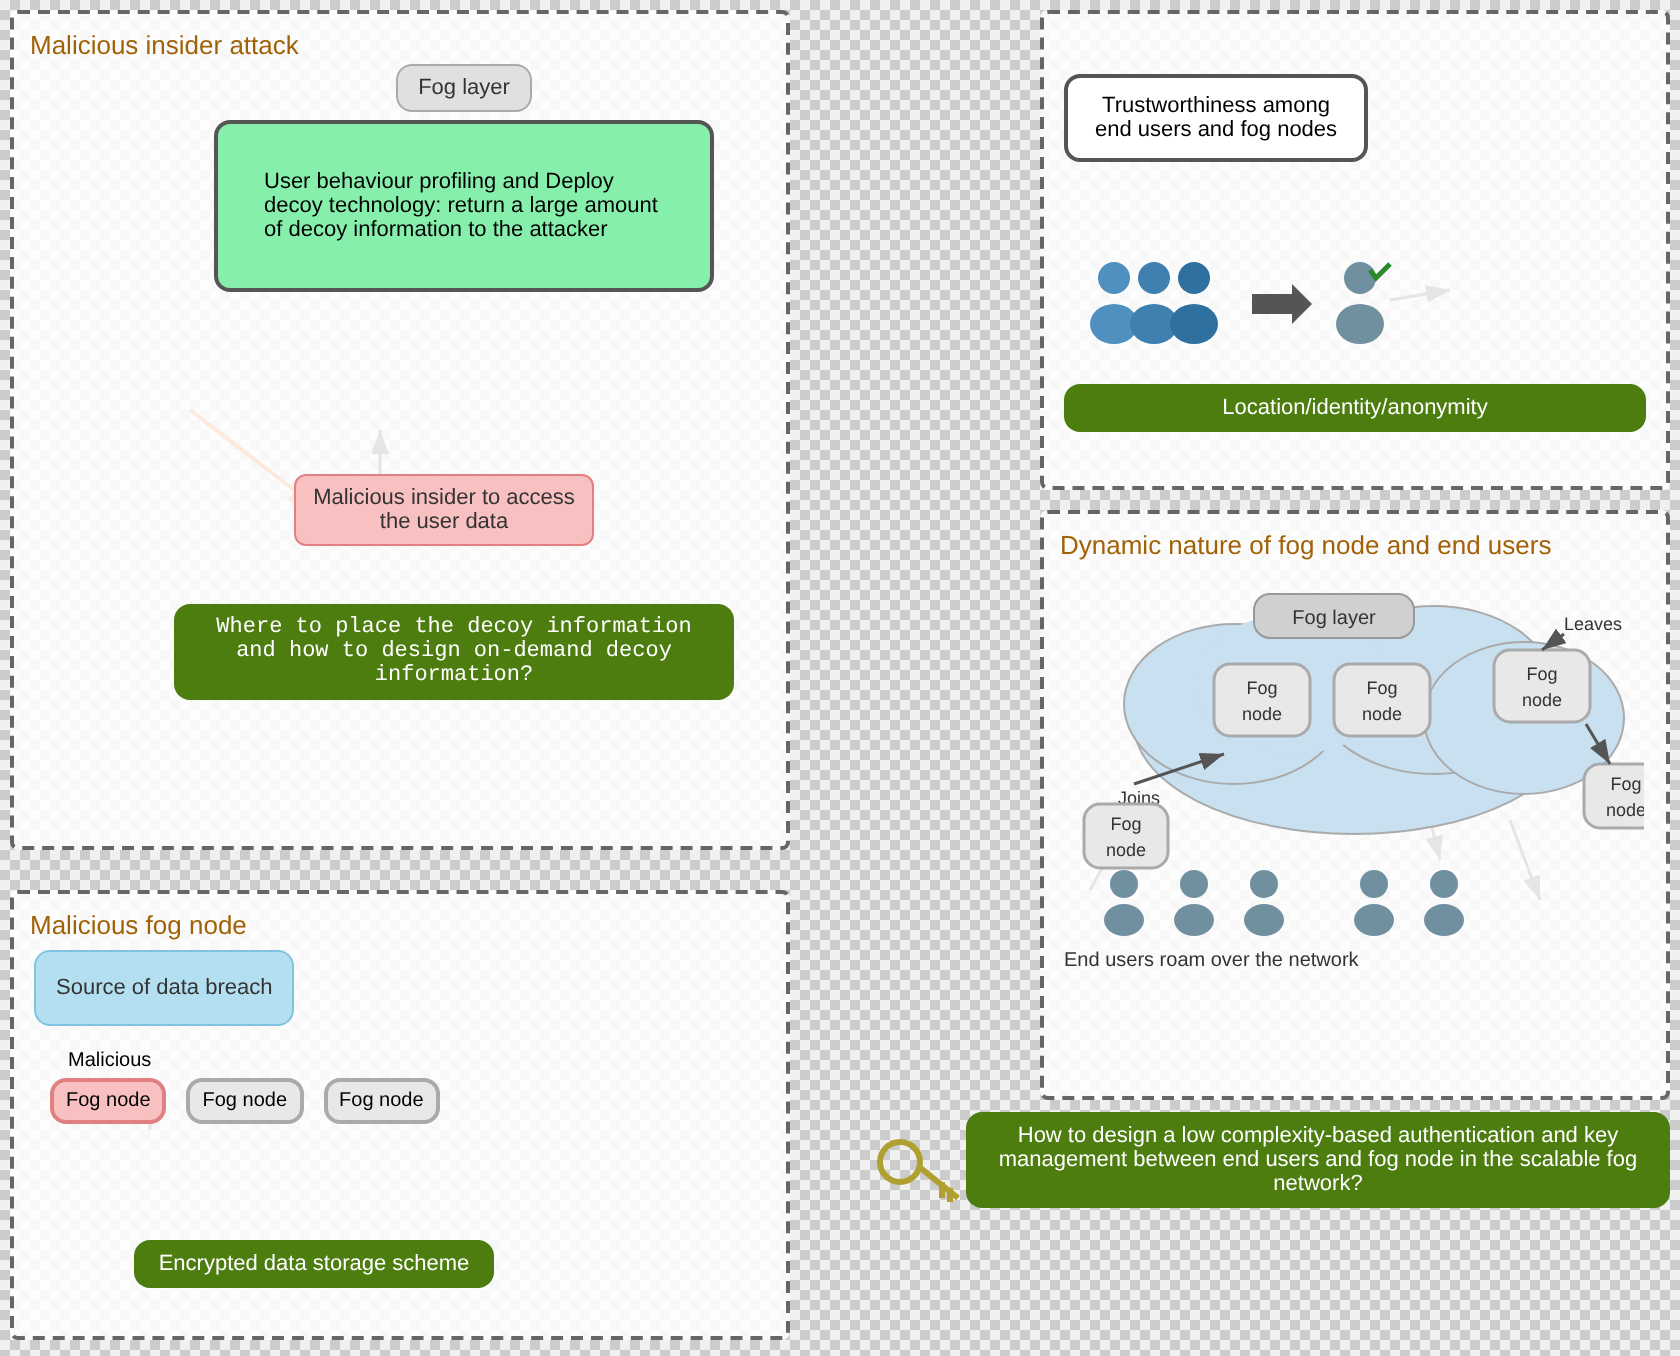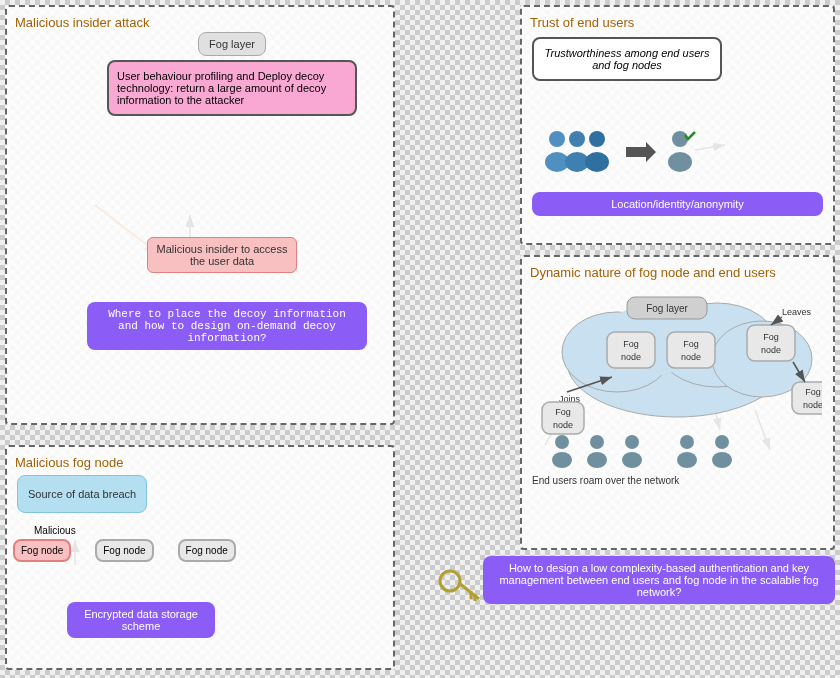--- a/index.html
+++ b/index.html
@@ -22,21 +22,21 @@
 
     .dashed-box {
       border: 2px dashed #666;
       border-radius: 4px;
       background: rgba(255,255,255,0.85);
       padding: 8px;
       position: absolute;
     }
 
     .blue-box {
-      background: #8b5cf6;
+      background: #4d7c0f;
       color: white;
       border-radius: 8px;
       padding: 6px 10px;
       font-size: 11px;
       text-align: center;
     }
 
     .light-blue-box {
       background: #b3dff0;
       color: #333;
@@ -135,38 +135,37 @@
 
 <div class="dashed-box" style="left:5px; top:5px; width:390px; height:420px;">
 
   <div class="section-title">Malicious insider attack</div>
 
 
   <div style="position:absolute; left:100px; top:25px; width:250px;">
     <div style="display:flex; justify-content:center; margin-bottom:4px;">
       <div class="gray-box">Fog layer</div>
     </div>
-    <div style="border:2px solid #555; border-radius:8px; padding:8px; background:#f9a8d4; font-size:11px;">User behaviour profiling and Deploy decoy technology: return a large amount of decoy information to the attacker</div>
+    <div style="border:2px solid #555; border-radius:8px; padding:23px; background:#86efac; font-size:11px;">User behaviour profiling and Deploy decoy technology: return a large amount of decoy information to the attacker</div>
   </div>
 
   <div style="position:absolute; left:140px; top:230px;">
     <div class="pink-box" style="width:150px;">Malicious insider to access the user data</div>
   </div>
 
   <div style="position:absolute; left:80px; top:295px; width:280px;font-family:Liberation Mono, monospace;">
     <div class="blue-box">Where to place the decoy information and how to design on-demand decoy information?</div>
   </div>
 
 </div>
 
 <div class="dashed-box" style="left:520px; top:5px; width:315px; height:240px;">
 
-  <div class="section-title">Trust of end users</div>
-
-  <div style="position:absolute; left:10px; top:30px; width:190px;font-style:italic;">
+
+  <div style="position:absolute; left:10px; top:30px; width:152px;">
     <div style="border:2px solid #555; border-radius:8px; padding:8px; background:white; font-size:11px; text-align:center;">Trustworthiness among end users and fog nodes</div>
   </div>
 
   <div style="position:absolute; left:20px; top:120px; display:flex; align-items:center; gap:4px;">
 
     <svg width="80" height="50" viewBox="0 0 80 50">
 
       <circle cx="15" cy="12" r="8" fill="#5090c0"></circle>
       <ellipse cx="15" cy="35" rx="12" ry="10" fill="#5090c0"></ellipse>
 
@@ -198,33 +197,33 @@
 <div class="dashed-box" style="left:5px; top:445px; width:390px; height:225px;">
 
   <div class="section-title">Malicious fog node</div>
 
   <div style="position:absolute; left:10px; top:28px;">
     <div class="light-blue-box">Source of data breach</div>
   </div>
 
   <div style="position:absolute; left:12px; top:78px; font-size:10px;padding-left:15px;">Malicious</div>
 
-  <div style="position:absolute; left:6px; top:92px; display:flex; gap:24px; ">
+  <div style="position:absolute; left:18px; top:92px; display:flex; gap:10px; ">
     <div class="fog-node pink">
       <div>Fog node</div>
     </div>
     <div class="fog-node">
       <div>Fog node</div>
     </div>
     <div class="fog-node">
       <div>Fog node</div>
     </div>
   </div>
 
-  <div style="position:absolute; left:60px; top:155px; width:148px;">
+  <div style="position:absolute; left:60px; top:173px; width:180px;">
     <div class="blue-box">Encrypted data storage scheme</div>
   </div>
 
 </div>
 
 <div class="dashed-box" style="left:520px; top:255px; width:315px; height:295px;">
 
   <div class="section-title">Dynamic nature of fog node and end users</div>
 
   <div style="position:absolute; left:15px; top:30px; width:285px; height:160px;">

